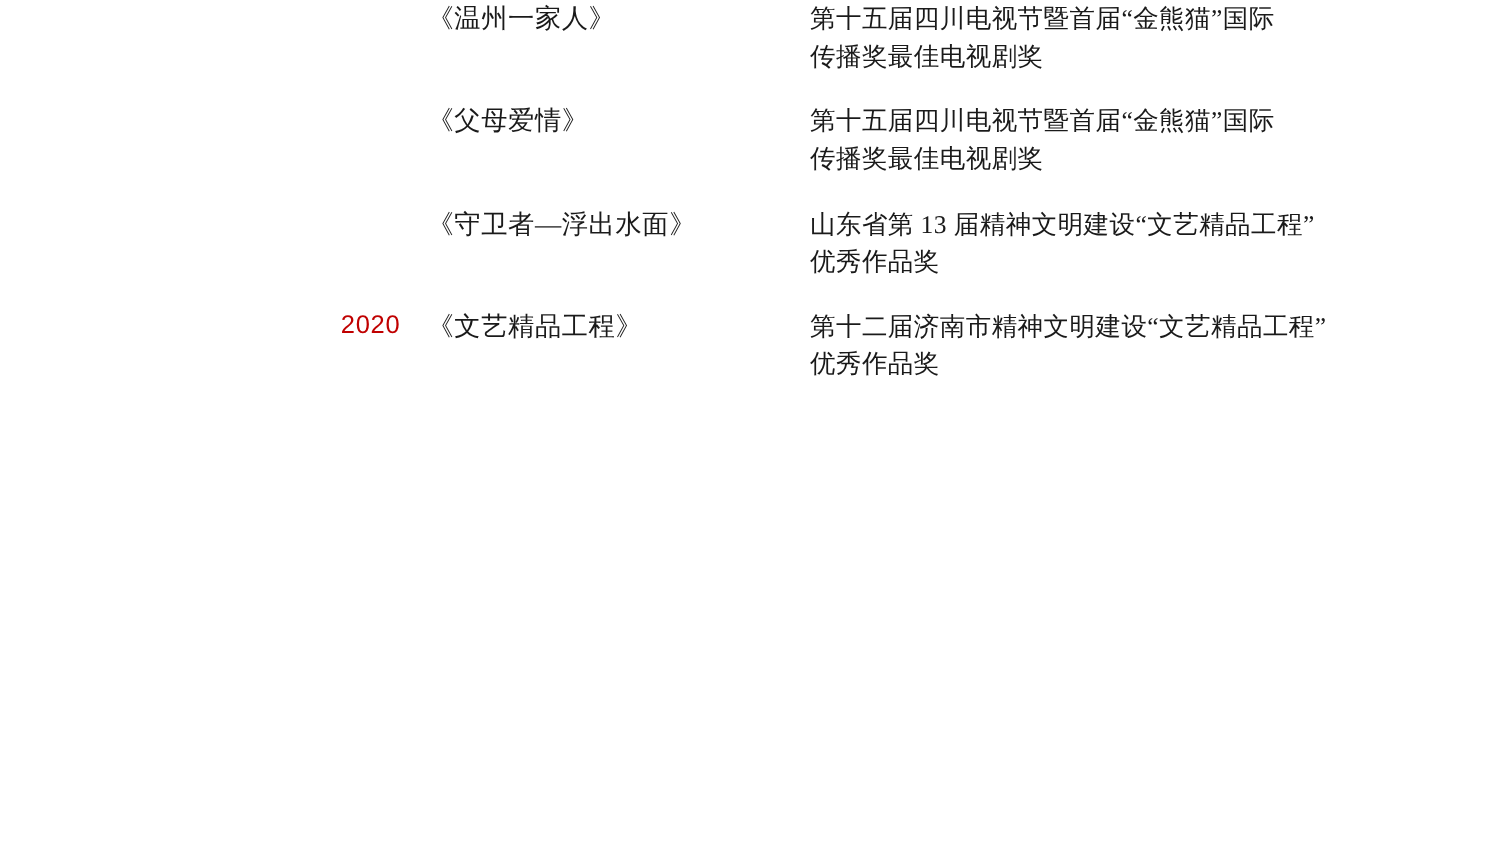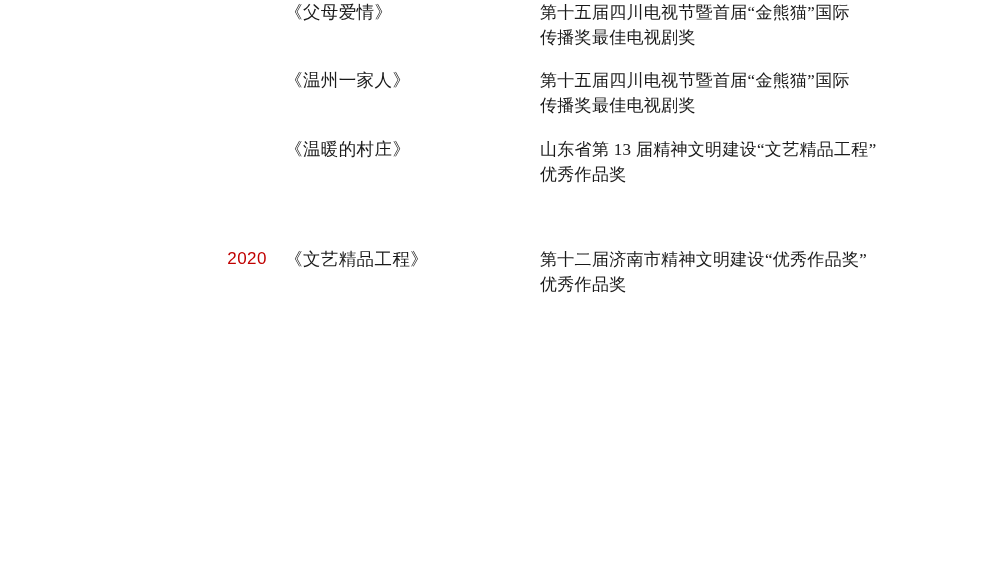--- a/index.html
+++ b/index.html
@@ -77,52 +77,52 @@
 </style>
 </head>
 <body>
 
 <div class="page">
   <table class="award-table">
     <tbody>
 
       <tr class="entry">
         <td class="col-year year-cell"></td>
+        <td class="col-work work-cell">《温州一家人》</td>
+        <td class="col-award award-cell">
+          <span>第十五届四川电视节暨首届“金熊猫”国际</span>
+          <span class="award-line2">传播奖最佳电视剧奖</span>
+        </td>
+      </tr>
+
+      <tr class="entry">
+        <td class="col-year year-cell"></td>
         <td class="col-work work-cell">《父母爱情》</td>
         <td class="col-award award-cell">
           <span>第十五届四川电视节暨首届“金熊猫”国际</span>
           <span class="award-line2">传播奖最佳电视剧奖</span>
         </td>
       </tr>
 
       <tr class="entry">
         <td class="col-year year-cell"></td>
-        <td class="col-work work-cell">《温州一家人》</td>
+        <td class="col-work work-cell">《守卫者—浮出水面》</td>
         <td class="col-award award-cell">
-          <span>第十五届四川电视节暨首届“金熊猫”国际</span>
-          <span class="award-line2">传播奖最佳电视剧奖</span>
+          <span>山东省第 13 届精神文明建设“文艺精品工程”</span>
+          <span class="award-line2">优秀作品奖</span>
         </td>
       </tr>
 
 
 
 
-      <tr class="entry gap-big">
-        <td class="col-year year-cell"></td>
-        <td class="col-work work-cell">《温暖的村庄》</td>
-        <td class="col-award award-cell">
-          <span>山东省第 13 届精神文明建设“文艺精品工程”</span>
-          <span class="award-line2">优秀作品奖</span>
-        </td>
-      </tr>
-
       <tr class="entry">
         <td class="col-year year-cell">2020</td>
         <td class="col-work work-cell">《文艺精品工程》</td>
         <td class="col-award award-cell">
-          <span>第十二届济南市精神文明建设“优秀作品奖”</span>
+          <span>第十二届济南市精神文明建设“文艺精品工程”</span>
           <span class="award-line2">优秀作品奖</span>
         </td>
       </tr>
 
     </tbody>
   </table>
 </div>
 
 </body></html>

